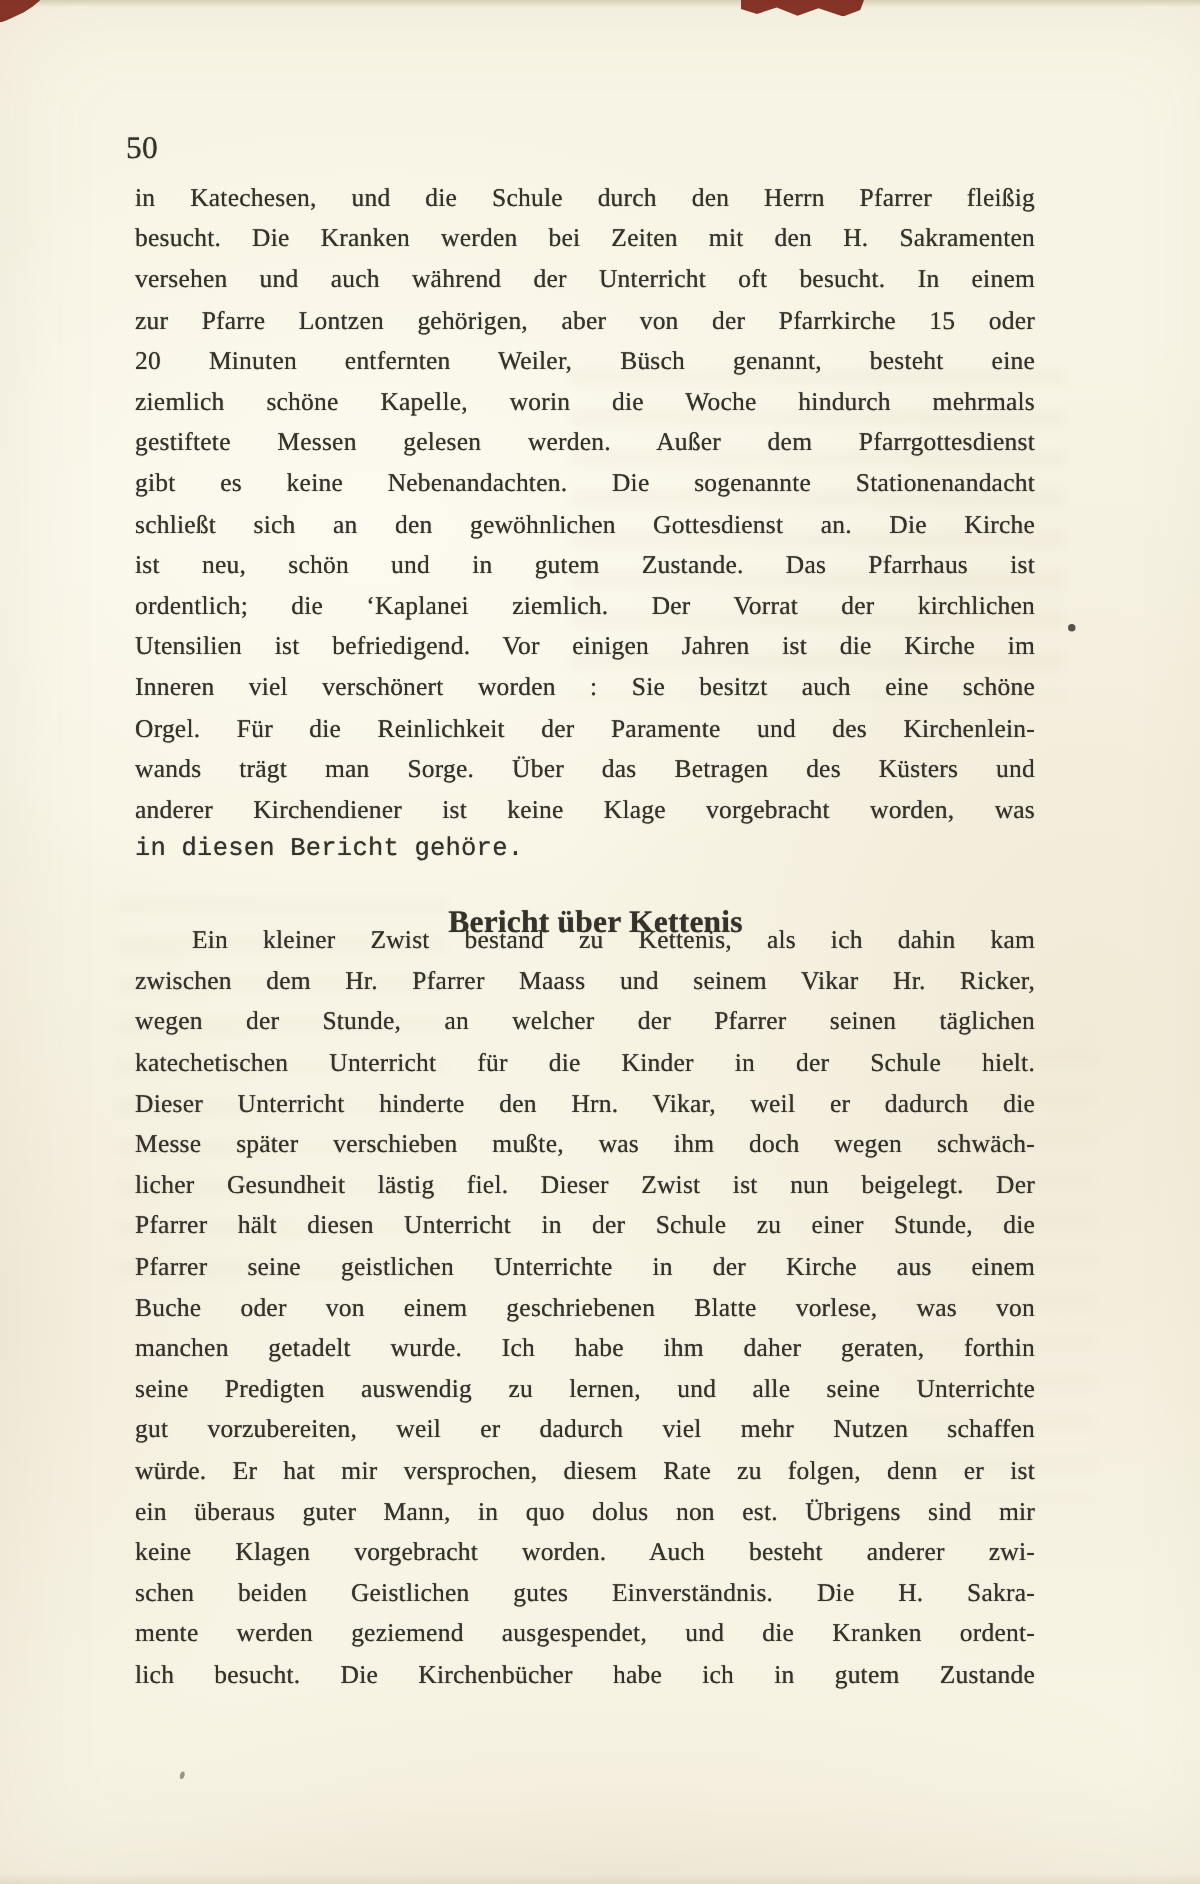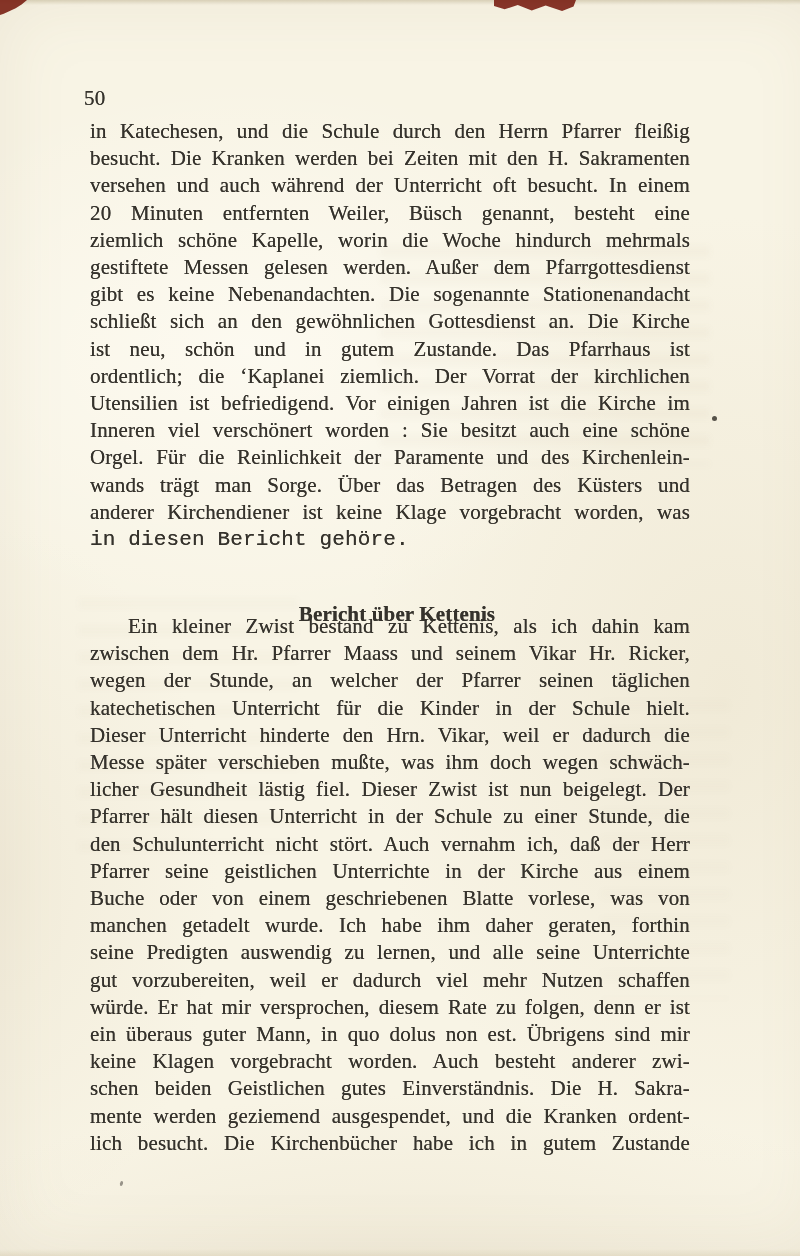--- a/index.html
+++ b/index.html
@@ -23,21 +23,21 @@
     color: #35322c;
     padding-left: 24px;
   }
   .ink { text-shadow: 0 0 0.6px rgba(53,50,44,0.85); letter-spacing: 0.15px; }
   .page-number {
     position: absolute; left: 84px; top: 86px;
     font-size: 21px; line-height: 24px;
   }
   .para {
     position: absolute; left: 90px; width: 600px;
-    font-size: 21px; line-height: 27.2px;
+    font-size: 17px; line-height: 27.2px;
   }
   .para1 { top: 118px; }
   .para2 { top: 613px; }
   .line { text-align: justify; text-align-last: justify; -moz-text-align-last: justify; }
   .line.flush { text-align-last: left; font-family: Liberation Mono, monospace; -moz-text-align-last: left; }
   .indent-first .line:first-child { padding-left: 38px; }
   .heading {
     position: absolute; left: 90px; top: 601px; width: 600px;
     margin: 0; font-size: 21px; line-height: 27px; font-weight: bold;
     text-align: center; text-indent: 14px;
@@ -74,20 +74,21 @@
   <div class="smudge smudge-1"></div>
   <div class="smudge smudge-2"></div>
   <div class="smudge smudge-3"></div>
 
   <div class="page-number ink">50</div>
 
   <div class="para para1 ink">
       <div class="line">in Katechesen, und die Schule durch den Herrn Pfarrer fleißig</div>
       <div class="line">besucht. Die Kranken werden bei Zeiten mit den H. Sakramenten</div>
       <div class="line">versehen und auch während der Unterricht oft besucht. In einem</div>
+      <div class="line">zur Pfarre Lontzen gehörigen, aber von der Pfarrkirche 15 oder</div>
       <div class="line">20 Minuten entfernten Weiler, Büsch genannt, besteht eine</div>
       <div class="line">ziemlich schöne Kapelle, worin die Woche hindurch mehrmals</div>
       <div class="line">gestiftete Messen gelesen werden. Außer dem Pfarrgottesdienst</div>
       <div class="line">gibt es keine Nebenandachten. Die sogenannte Stationenandacht</div>
       <div class="line">schließt sich an den gewöhnlichen Gottesdienst an. Die Kirche</div>
       <div class="line">ist neu, schön und in gutem Zustande. Das Pfarrhaus ist</div>
       <div class="line">ordentlich; die ‘Kaplanei ziemlich. Der Vorrat der kirchlichen</div>
       <div class="line">Utensilien ist befriedigend. Vor einigen Jahren ist die Kirche im</div>
       <div class="line">Inneren viel verschönert worden : Sie besitzt auch eine schöne</div>
       <div class="line">Orgel. Für die Reinlichkeit der Paramente und des Kirchenlein-</div>
@@ -100,21 +101,20 @@
 
   <div class="para para2 ink indent-first">
       <div class="line">Ein kleiner Zwist bestand zu Kettenis, als ich dahin kam</div>
       <div class="line">zwischen dem Hr. Pfarrer Maass und seinem Vikar Hr. Ricker,</div>
       <div class="line">wegen der Stunde, an welcher der Pfarrer seinen täglichen</div>
       <div class="line">katechetischen Unterricht für die Kinder in der Schule hielt.</div>
       <div class="line">Dieser Unterricht hinderte den Hrn. Vikar, weil er dadurch die</div>
       <div class="line">Messe später verschieben mußte, was ihm doch wegen schwäch-</div>
       <div class="line">licher Gesundheit lästig fiel. Dieser Zwist ist nun beigelegt. Der</div>
       <div class="line">Pfarrer hält diesen Unterricht in der Schule zu einer Stunde, die</div>
-      <div class="line">den Schulunterricht nicht stört. Auch vernahm ich, daß der Herr</div>
       <div class="line">Pfarrer seine geistlichen Unterrichte in der Kirche aus einem</div>
       <div class="line">Buche oder von einem geschriebenen Blatte vorlese, was von</div>
       <div class="line">manchen getadelt wurde. Ich habe ihm daher geraten, forthin</div>
       <div class="line">seine Predigten auswendig zu lernen, und alle seine Unterrichte</div>
       <div class="line">gut vorzubereiten, weil er dadurch viel mehr Nutzen schaffen</div>
       <div class="line">würde. Er hat mir versprochen, diesem Rate zu folgen, denn er ist</div>
       <div class="line">ein überaus guter Mann, in quo dolus non est. Übrigens sind mir</div>
       <div class="line">keine Klagen vorgebracht worden. Auch besteht anderer zwi-</div>
       <div class="line">schen beiden Geistlichen gutes Einverständnis. Die H. Sakra-</div>
       <div class="line">mente werden geziemend ausgespendet, und die Kranken ordent-</div>

